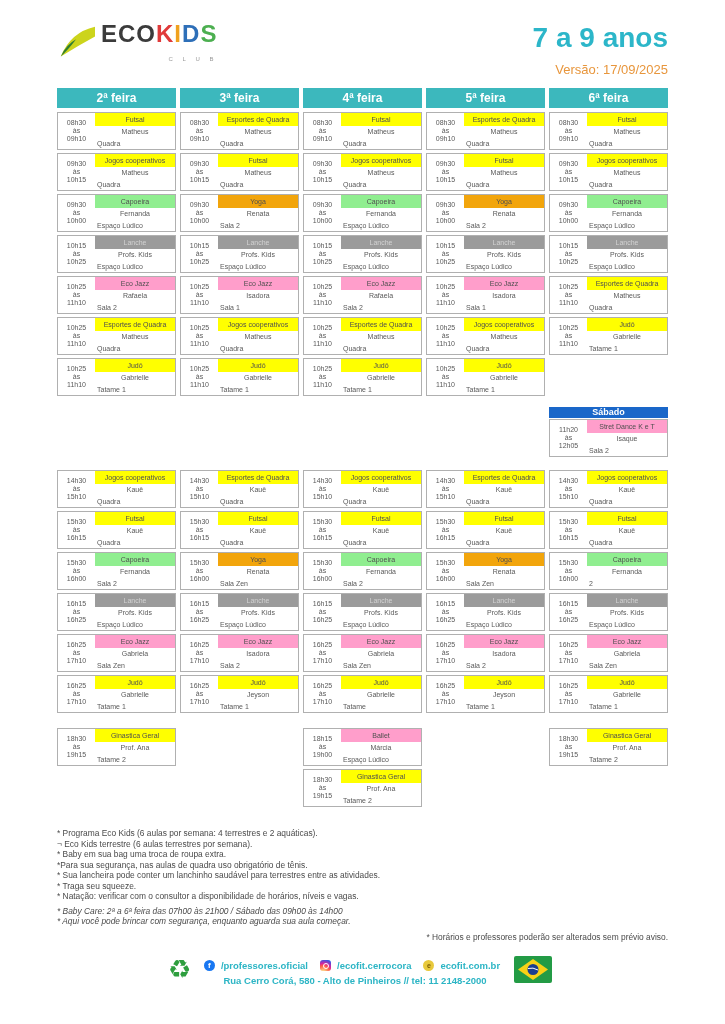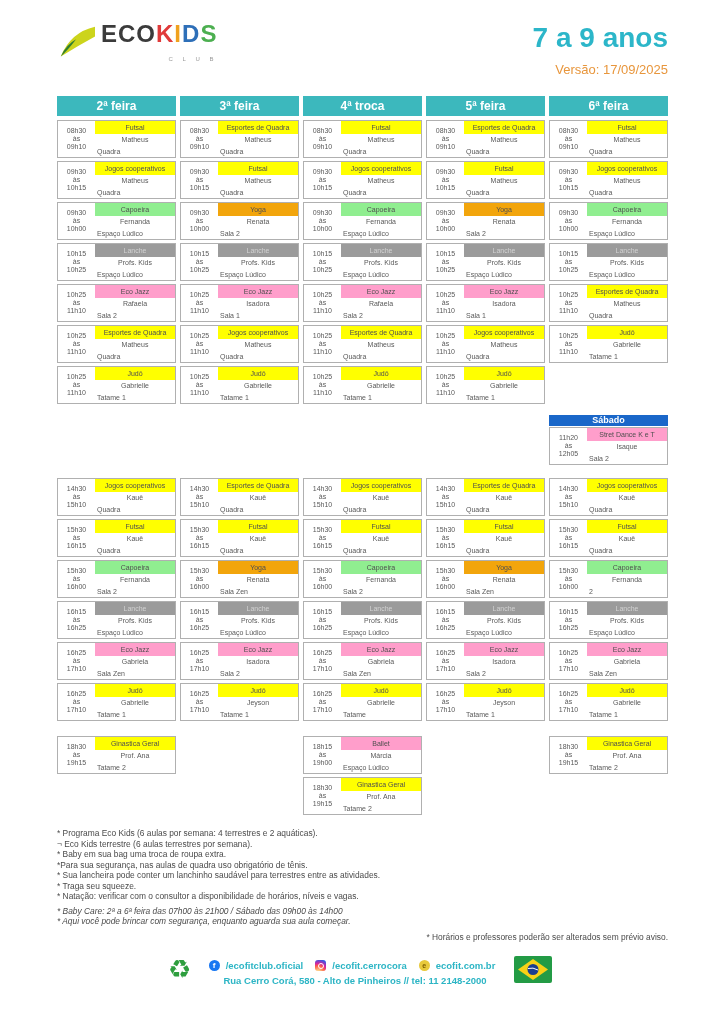--- a/index.html
+++ b/index.html
@@ -15,21 +15,21 @@
   .l-eco{color:#3b3b3b;}
   .l-k{color:#e03a3a;}
   .l-i{color:#f0a11e;}
   .l-d{color:#2e6fb8;}
   .l-s{color:#4caf50;}
   .logo-club{font-size:6px;letter-spacing:4px;color:#9a9a9a;text-align:right;margin-top:1px;font-weight:normal;}
   .page-title{position:absolute;right:57px;top:22px;font-size:28px;font-weight:bold;color:#2cb6c9;}
   .version{position:absolute;right:57px;top:62px;font-size:13px;color:#e8963c;}
   
   .board{position:absolute;left:57px;top:88px;width:611px;}
-  .days-grid,.block-grid{display:grid;grid-template-columns:repeat(5,1fr);column-gap:4px;row-gap:3px;margin-top:8px;}
+  .days-grid,.block-grid{display:grid;grid-template-columns:repeat(5,1fr);column-gap:4px;row-gap:3px;}
   .day-header{height:20px;line-height:20px;background:#3cb8bd;color:#ffffff;font-weight:bold;font-size:12px;text-align:center;}
   .block-grid{margin-top:4px;}
   .block-grid.afternoon{margin-top:13px;}
   .block-grid.evening{margin-top:15px;}
   .card{box-sizing:border-box;height:38px;border:1px solid #b0b0b0;background:#fff;display:flex;}
   .cell-empty{height:38px;}
   .time{width:37px;display:flex;flex-direction:column;justify-content:center;align-items:center;font-size:7px;line-height:8px;color:#595959;}
   .content{flex:1;display:flex;flex-direction:column;font-size:7px;color:#595959;}
   .band{height:13px;display:flex;align-items:center;justify-content:center;color:#4f4f4f;}
   .band.light-text{color:#d2d2d2;}
@@ -70,21 +70,21 @@
   </div>
 </div>
 
 <div class="page-title">7 a 9 anos</div>
 <div class="version">Versão: 17/09/2025</div>
 
 <div class="board">
   <div class="days-grid">
       <div class="day-header">2ª feira</div>
       <div class="day-header">3ª feira</div>
-      <div class="day-header">4ª troca</div>
+      <div class="day-header">4ª feira</div>
       <div class="day-header">5ª feira</div>
       <div class="day-header">6ª feira</div>
     </div>
   <div class="block-grid morning">
       <div class="card">
         <div class="time">
           <div>08h30</div>
           <div>às</div>
           <div>09h10</div>
         </div>
@@ -946,21 +946,21 @@
       <div>* Aqui você pode brincar com segurança, enquanto aguarda sua aula começar.</div>
     </div>
 </div>
 <div class="disclaimer">* Horários e professores poderão ser alterados sem prévio aviso.</div>
 
 <div class="footer">
   <div class="recycle-icon">♻</div>
   <div class="footer-center">
     <div class="social-line">
       <span class="fb-icon">f</span>
-      <span class="handle">/ecofitclub.oficial</span>
+      <span class="handle">/professores.oficial</span>
       <span class="ig-icon"></span>
       <span class="handle">/ecofit.cerrocora</span>
       <span class="web-icon">e</span>
       <span class="handle">ecofit.com.br</span>
     </div>
     <div class="address">Rua Cerro Corá, 580 - Alto de Pinheiros  // tel: 11 2148-2000</div>
   </div>
   <svg class="flag" width="38" height="27" viewBox="0 0 38 27">
     <rect width="38" height="27" rx="2" fill="#239b45"></rect>
     <polygon points="19,3 34,13.5 19,24 4,13.5" fill="#f7d117"></polygon>

